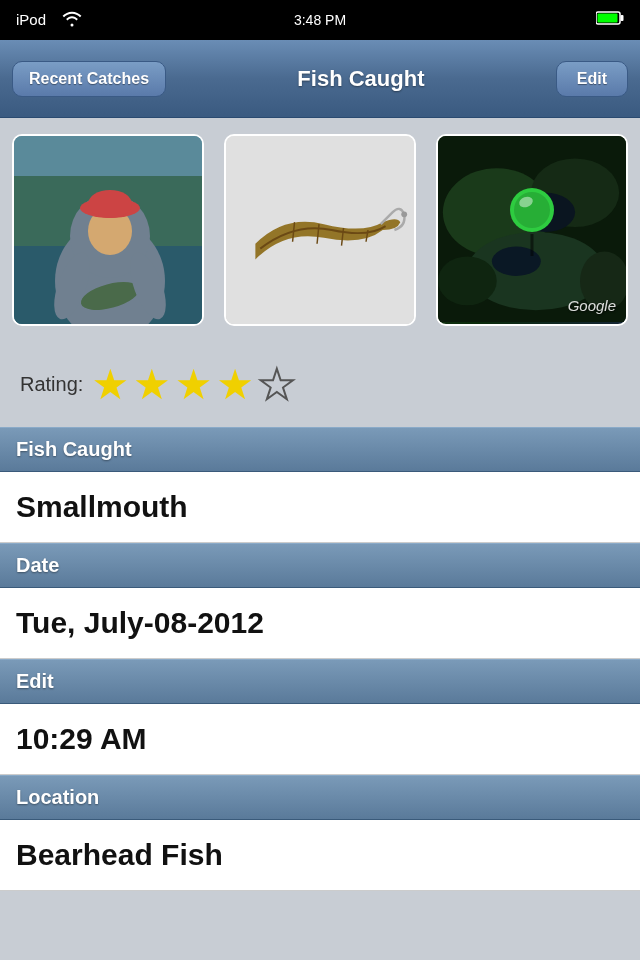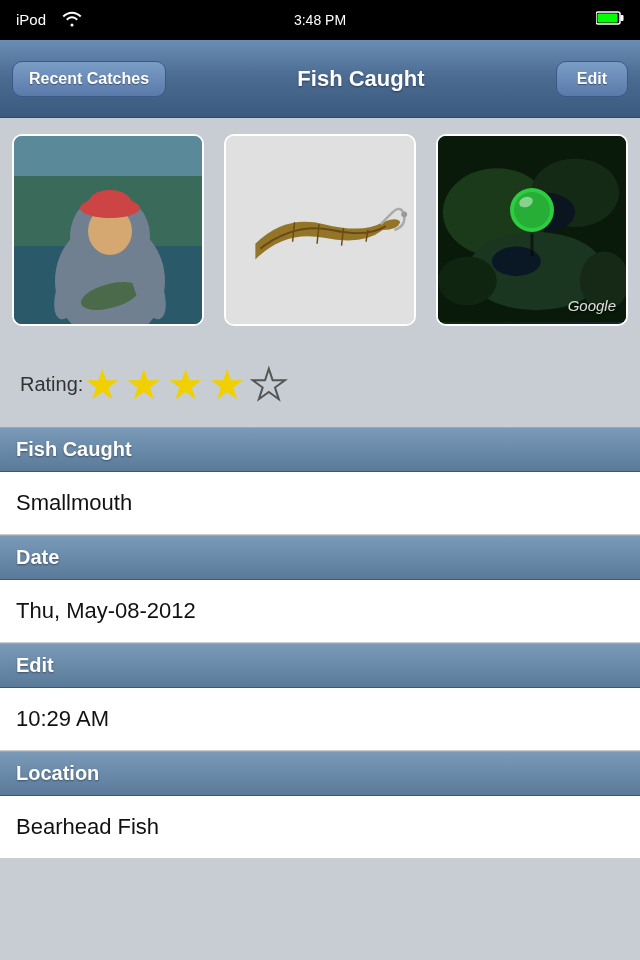--- a/index.html
+++ b/index.html
@@ -153,20 +153,21 @@
       left: 50%;
       transform: translateX(-50%);
     }
 
     
     .rating-row {
       display: flex;
       align-items: center;
       padding: 18px 20px;
       background: #c8cdd4;
+      gap: 8px;
     }
     .rating-label {
       font-size: 20px;
       color: #333;
     }
     .stars {
       display: flex;
       gap: 4px;
     }
     .star {
@@ -189,22 +190,22 @@
       text-shadow: 0 1px 2px rgba(0,0,0,0.4);
     }
 
     
     .section-value {
       background: white;
       padding: 18px 16px;
       border-bottom: 1px solid #ccc;
     }
     .section-value-text {
-      font-size: 22px;
-      font-weight: 400;
+      font-size: 30px;
+      font-weight: 700;
       color: #111;
     }
   </style>
 </head>
 <body>
 
 <div class="status-bar">
   <div class="status-left">
     <span>iPod</span>
 
@@ -326,21 +327,21 @@
     <span class="section-header-text">Fish Caught</span>
   </div>
   <div class="section-value">
     <span class="section-value-text">Smallmouth</span>
   </div>
 
   <div class="section-header">
     <span class="section-header-text">Date</span>
   </div>
   <div class="section-value">
-    <span class="section-value-text">Thu, May-08-2012</span>
+    <span class="section-value-text">Tue, July-08-2012</span>
   </div>
 
   <div class="section-header">
     <span class="section-header-text">Edit</span>
   </div>
   <div class="section-value">
     <span class="section-value-text">10:29 AM</span>
   </div>
 
   <div class="section-header">

